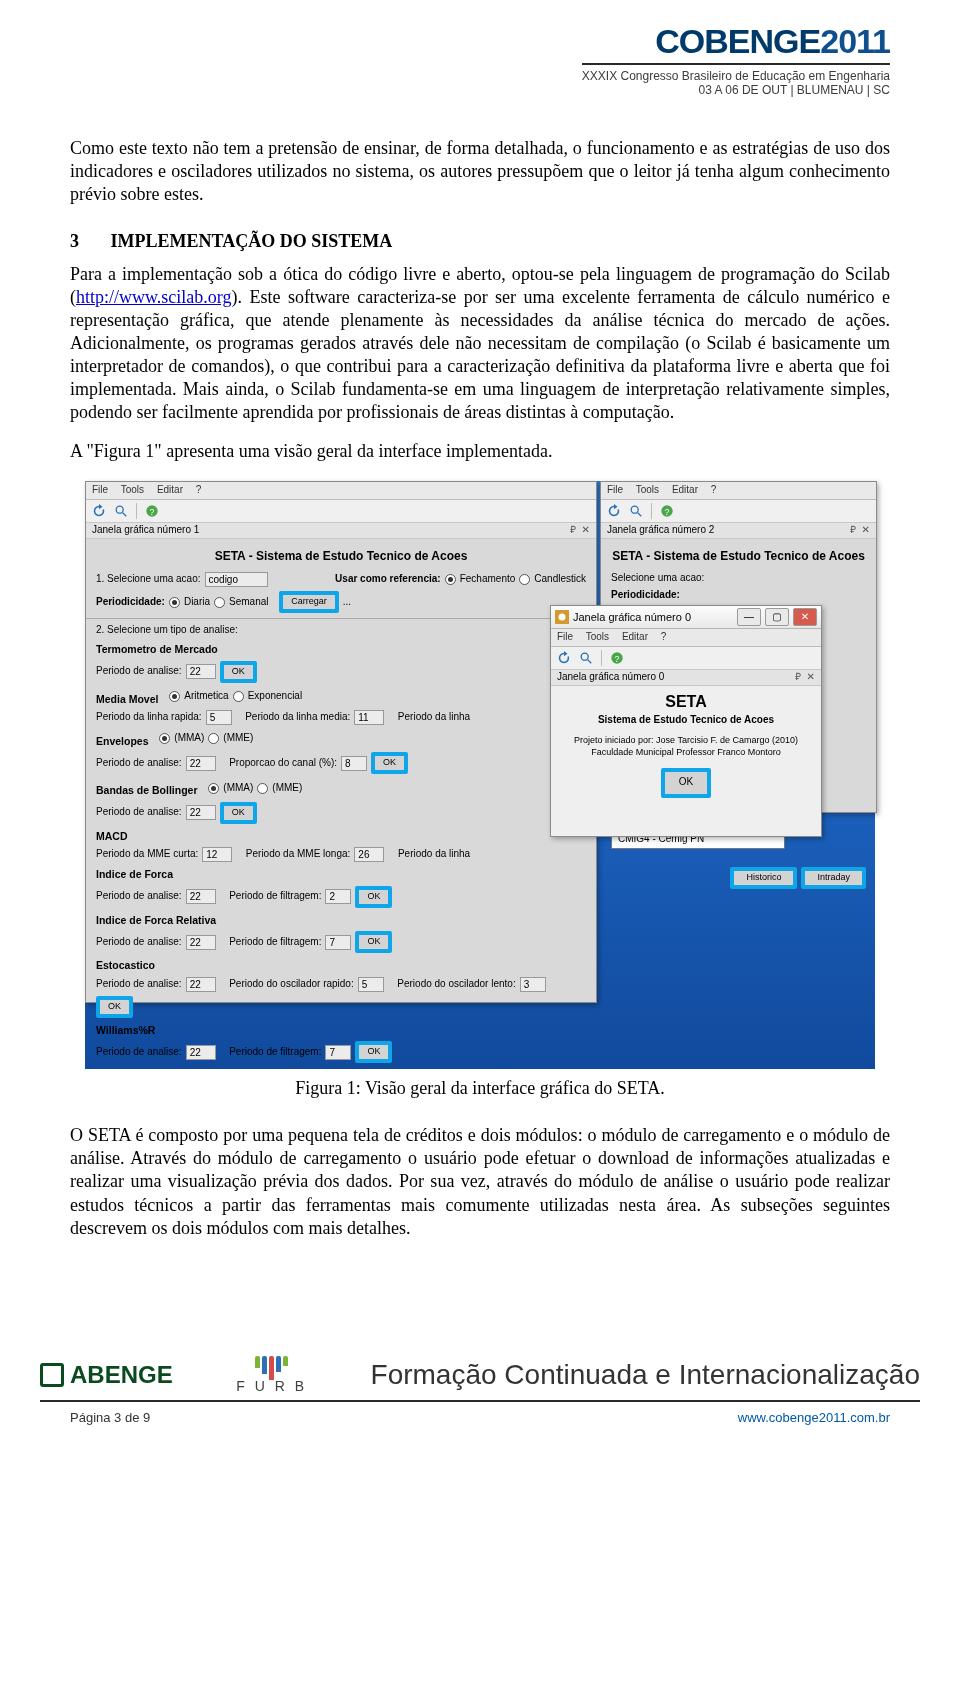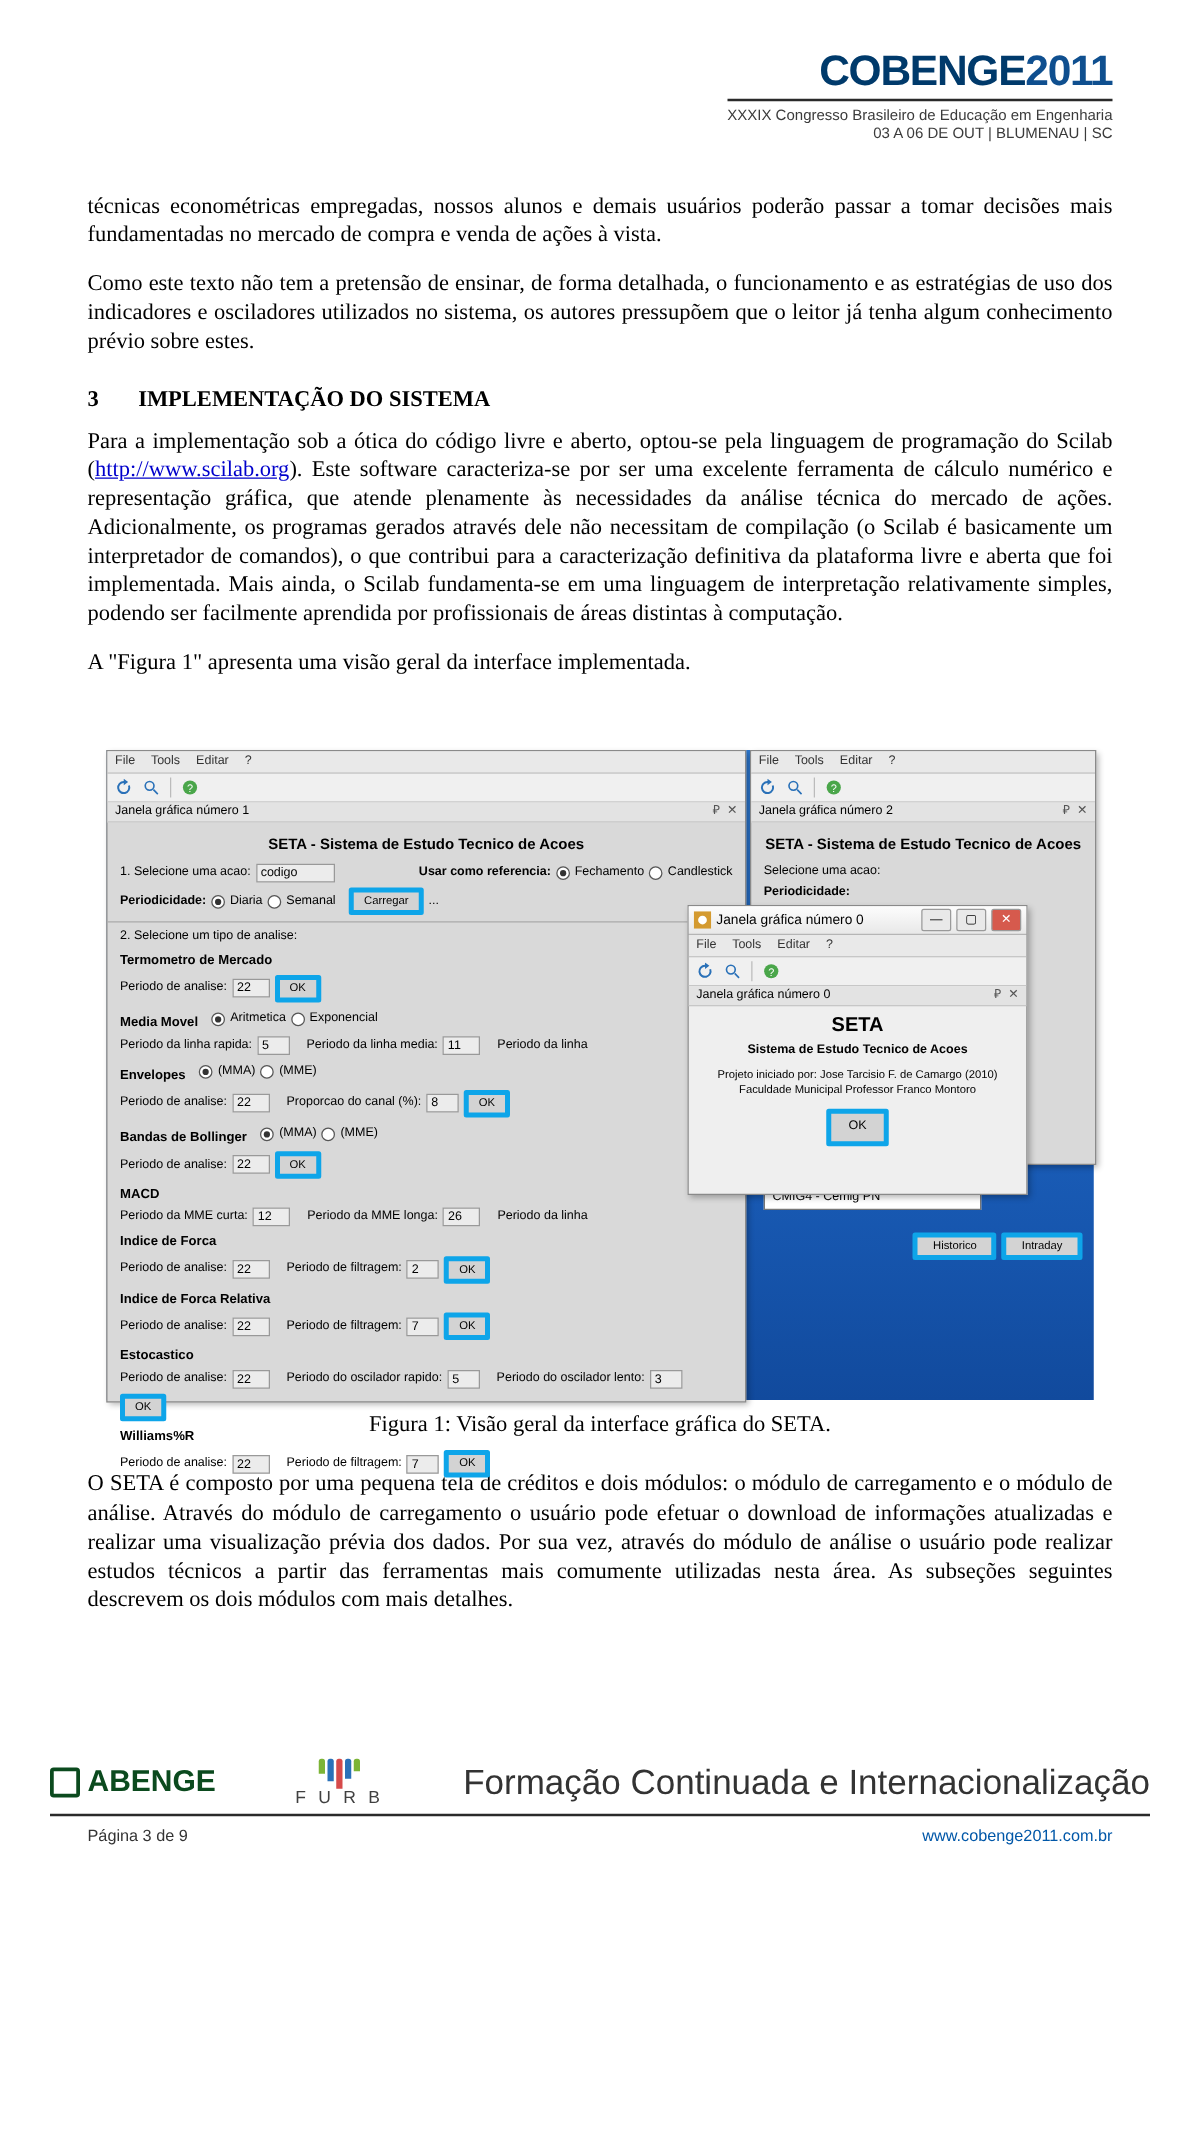--- a/index.html
+++ b/index.html
@@ -13,21 +13,21 @@
   .page {
     width: 960px;
     padding:0 70px 60px 70px;
     box-sizing: border-box;
     position: relative;
   }
   .header {
     display: flex;
     justify-content: flex-end;
     align-items: center;
-    padding-top: 38px;
+    padding-top: 22px;
   }
   .header-logo {
     text-align: right;
   }
   .cobenge {
     font-family: Arial, Helvetica, sans-serif;
     font-weight: 800;
     font-size: 34px;
     color: #003a6b;
     letter-spacing: -1px;
@@ -62,27 +62,26 @@
   }
   .figure-caption {
     text-align: center;
     font-size: 18px;
     margin: 8px 0 12px 0;
   }
 
   
   .desktop {
     width: 790px;
-    height: 520px;
+    height: 588px;
     background: linear-gradient(180deg,#2d78cf 0%,#1a5db8 60%,#114a9d 100%);
     position: relative;
     font-family: Tahoma, Arial, sans-serif;
     font-size: 10px;
     color:#000;
-    margin-top:41px;
   }
   .win {
     position: absolute;
     background:#d9d9d9;
     border:1px solid #8a8a8a;
     box-shadow: 2px 2px 5px rgba(0,0,0,.3);
   }
   .win-menubar {
     background:#e9e9e9;
     border-bottom:1px solid #bcbcbc;
@@ -206,21 +205,20 @@
       <div class="cobenge">
         <span>COBENGE</span><span class="year">2011</span>
       </div>
       <div class="hrule"></div>
       <div class="header-sub">XXXIX Congresso Brasileiro de Educação em Engenharia</div>
       <div class="header-sub dates">03 A 06 DE OUT | BLUMENAU | SC</div>
     </div>
   </div>
 
   <div class="body-text">
-    <p>técnicas econométricas empregadas, nossos alunos e demais usuários poderão passar a tomar decisões mais fundamentadas no mercado de compra e venda de ações à vista.</p>
     <p>Como este texto não tem a pretensão de ensinar, de forma detalhada, o funcionamento e as estratégias de uso dos indicadores e osciladores utilizados no sistema, os autores pressupõem que o leitor já tenha algum conhecimento prévio sobre estes.</p>
 
     <h3 class="section-heading">
       <span>3</span>&nbsp;&nbsp;&nbsp;&nbsp;&nbsp;&nbsp;&nbsp;<span>IMPLEMENTAÇÃO DO SISTEMA</span>
     </h3>
 
     <p>
       <span>Para a implementação sob a ótica do código livre e aberto, optou-se pela linguagem de programação do Scilab (</span><a class="inline-link">http://www.scilab.org</a><span>). Este software caracteriza-se por ser uma excelente ferramenta de cálculo numérico e representação gráfica, que atende plenamente às necessidades da análise técnica do mercado de ações. Adicionalmente, os programas gerados através dele não necessitam de compilação (o Scilab é basicamente um interpretador de comandos), o que contribui para a caracterização definitiva da plataforma livre e aberta que foi implementada. Mais ainda, o Scilab fundamenta-se em uma linguagem de interpretação relativamente simples, podendo ser facilmente aprendida por profissionais de áreas distintas à computação.</span>
     </p>
 

